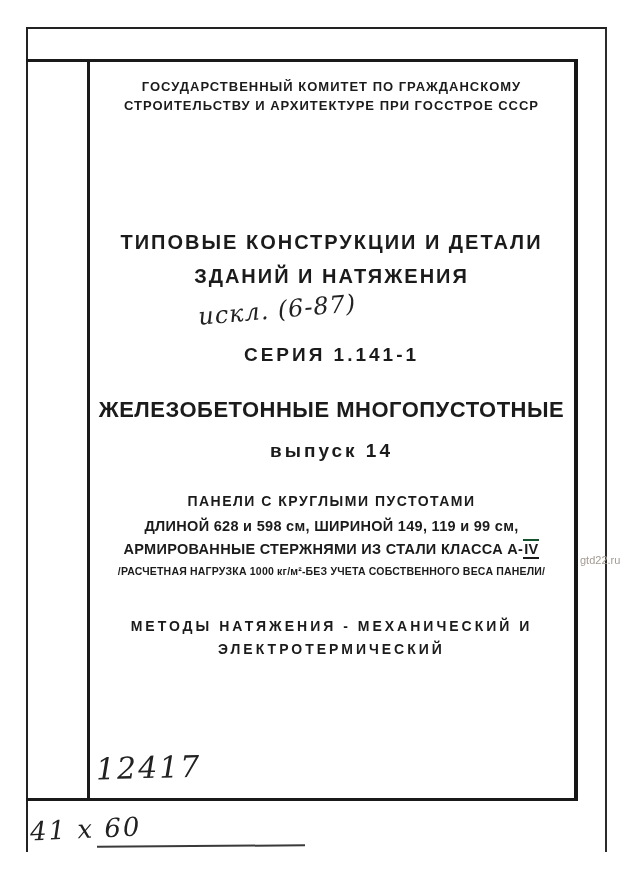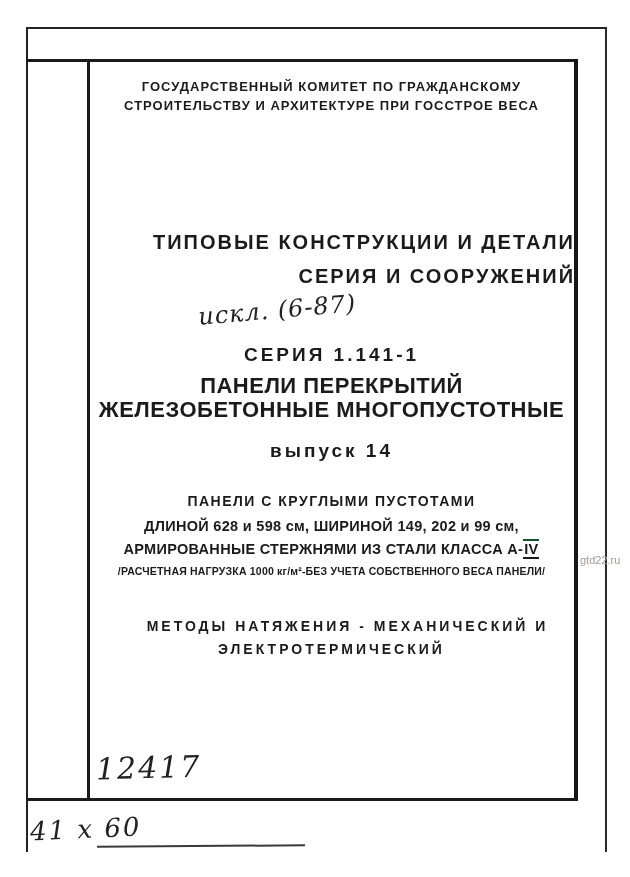--- a/index.html
+++ b/index.html
@@ -24,38 +24,38 @@
   .hw-underline{left:97px;top:845px;width:208px;height:2px;background:#3a3a3a;transform:rotate(-0.4deg);}
   
   .t{
     position:absolute;left:88px;width:487px;
     text-align:center;font-weight:bold;white-space:nowrap;
     line-height:1.1;
   }
   .org{font-size:13px;letter-spacing:1px;}
   .org1{top:80px;}
   .org2{top:99px;}
-  .title{font-size:20px;letter-spacing:2px;text-align:right;}
+  .title{font-size:20px;letter-spacing:2px;}
   .title1{top:231px;}
   .title2{top:265px;}
   .series{top:337px;font-size:19px;letter-spacing:3px;margin-top:8px;}
   .subj{font-size:22px;letter-spacing:0.5px;}
   .subj1{top:374px;}
   .subj2{top:398px;}
   .issue{top:441px;font-size:19px;letter-spacing:3px;}
   .desc{font-size:14px;letter-spacing:1.5px;}
   .desc1{top:472px;}
   .desc2{top:494px;}
   .dims{font-size:14.5px;letter-spacing:0.3px;}
   .dims1{top:519px;}
   .dims2{top:542px;}
   .steel-class{border-top:2px solid #14532d;border-bottom:2px solid #1b1b1b;padding:0 1px;}
   .load{top:566px;font-size:10.5px;letter-spacing:0.2px;}
   .meth{font-size:14px;letter-spacing:3px;}
-  .meth1{top:619px;margin-left:16px;}
+  .meth1{top:619px;}
   .meth2{top:642px;}
   
   .hw{
     position:absolute;font-family:"DejaVu Serif",serif;font-style:italic;
     color:#222;white-space:nowrap;
   }
   .hw-note{left:198px;top:296px;font-size:24px;transform:rotate(-5deg);letter-spacing:1px;}
   .hw-number{left:96px;top:750px;font-size:30px;transform:rotate(-1.5deg);letter-spacing:2px;}
   .hw-format{left:30px;top:814px;font-size:26px;transform:rotate(-2.5deg);letter-spacing:2px;}
   
@@ -69,36 +69,35 @@
 
 <div class="page">
 
   <div class="outer-frame"></div>
   <div class="hline inner-top-line"></div>
   <div class="vline inner-left-line"></div>
   <div class="vline inner-right-line"></div>
   <div class="hline inner-bottom-line"></div>
 
   <div class="t org org1">ГОСУДАРСТВЕННЫЙ КОМИТЕТ ПО ГРАЖДАНСКОМУ</div>
-  <div class="t org org2">СТРОИТЕЛЬСТВУ И АРХИТЕКТУРЕ ПРИ ГОССТРОЕ ВЕСА</div>
+  <div class="t org org2">СТРОИТЕЛЬСТВУ И АРХИТЕКТУРЕ ПРИ ГОССТРОЕ СССР</div>
 
   <div class="t title title1">ТИПОВЫЕ КОНСТРУКЦИИ И ДЕТАЛИ</div>
-  <div class="t title title2">СЕРИЯ И СООРУЖЕНИЙ</div>
+  <div class="t title title2">ЗДАНИЙ И НАТЯЖЕНИЯ</div>
 
   <div class="hw hw-note">искл. (6-87)</div>
 
   <div class="t series">СЕРИЯ 1.141-1</div>
 
-  <div class="t subj subj1">ПАНЕЛИ ПЕРЕКРЫТИЙ</div>
   <div class="t subj subj2">ЖЕЛЕЗОБЕТОННЫЕ МНОГОПУСТОТНЫЕ</div>
 
   <div class="t issue">выпуск 14</div>
 
   <div class="t desc desc2">ПАНЕЛИ С КРУГЛЫМИ ПУСТОТАМИ</div>
-  <div class="t dims dims1">ДЛИНОЙ 628 и 598 см, ШИРИНОЙ 149, 202 и 99 см,</div>
+  <div class="t dims dims1">ДЛИНОЙ 628 и 598 см, ШИРИНОЙ 149, 119 и 99 см,</div>
   <div class="t dims dims2"><span>АРМИРОВАННЫЕ СТЕРЖНЯМИ ИЗ СТАЛИ КЛАССА А-</span><span class="steel-class">IV</span></div>
   <div class="t load">/РАСЧЕТНАЯ НАГРУЗКА 1000 кг/м²-БЕЗ УЧЕТА СОБСТВЕННОГО ВЕСА ПАНЕЛИ/</div>
 
   <div class="t meth meth1">МЕТОДЫ НАТЯЖЕНИЯ - МЕХАНИЧЕСКИЙ И</div>
   <div class="t meth meth2">ЭЛЕКТРОТЕРМИЧЕСКИЙ</div>
 
   <div class="hw hw-number">12417</div>
 
   <div class="hw hw-format">41 х 60</div>
   <div class="hline hw-underline"></div>

